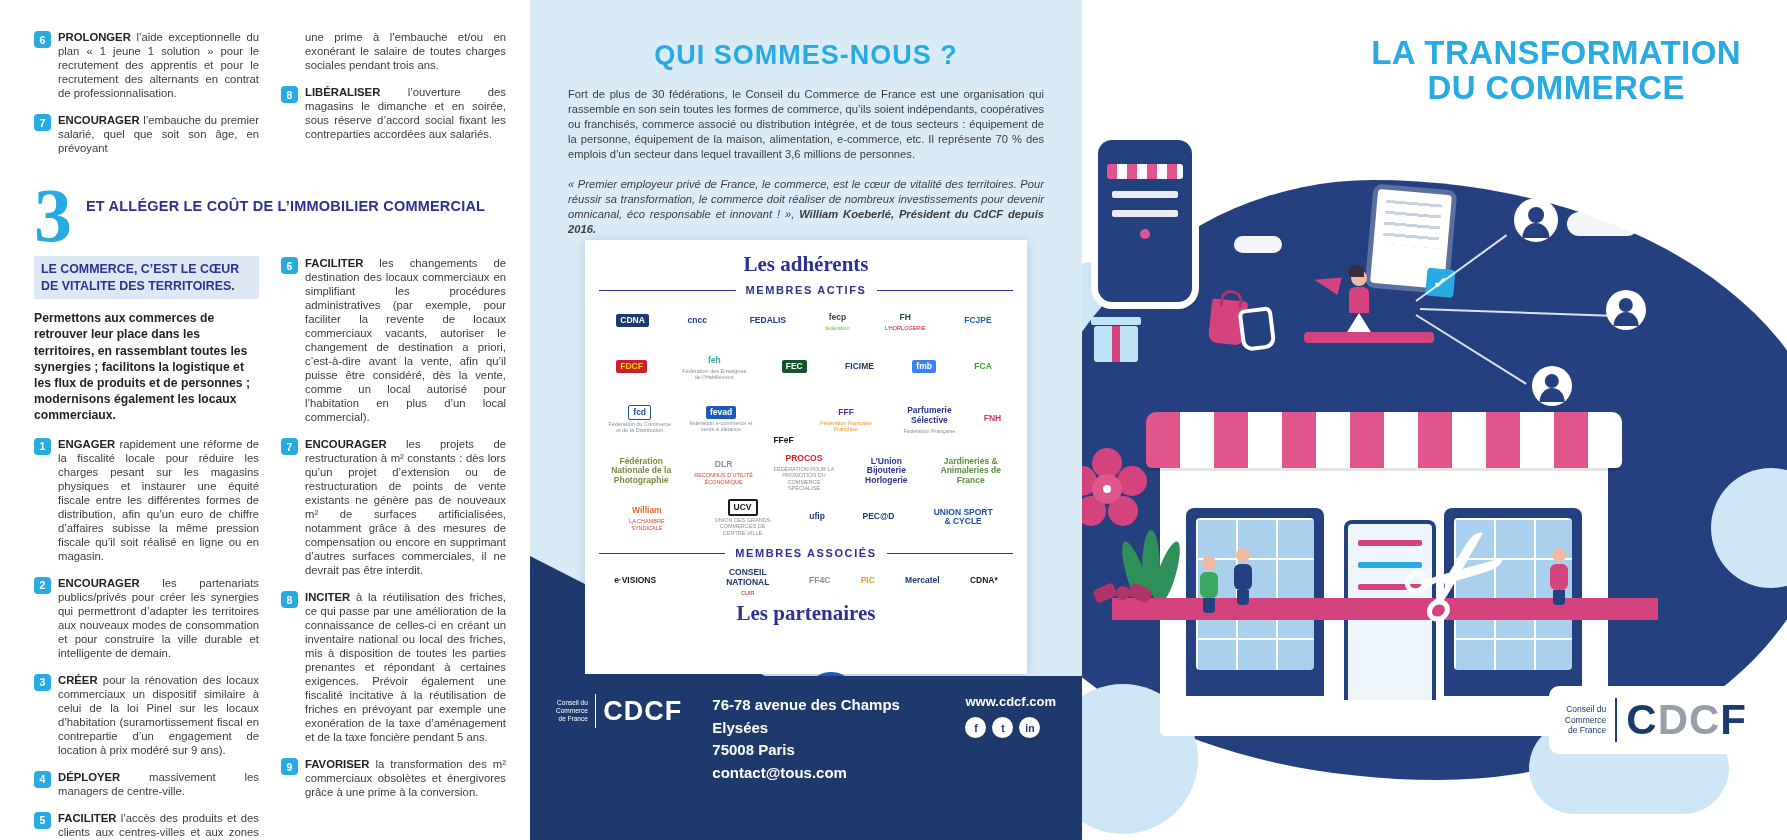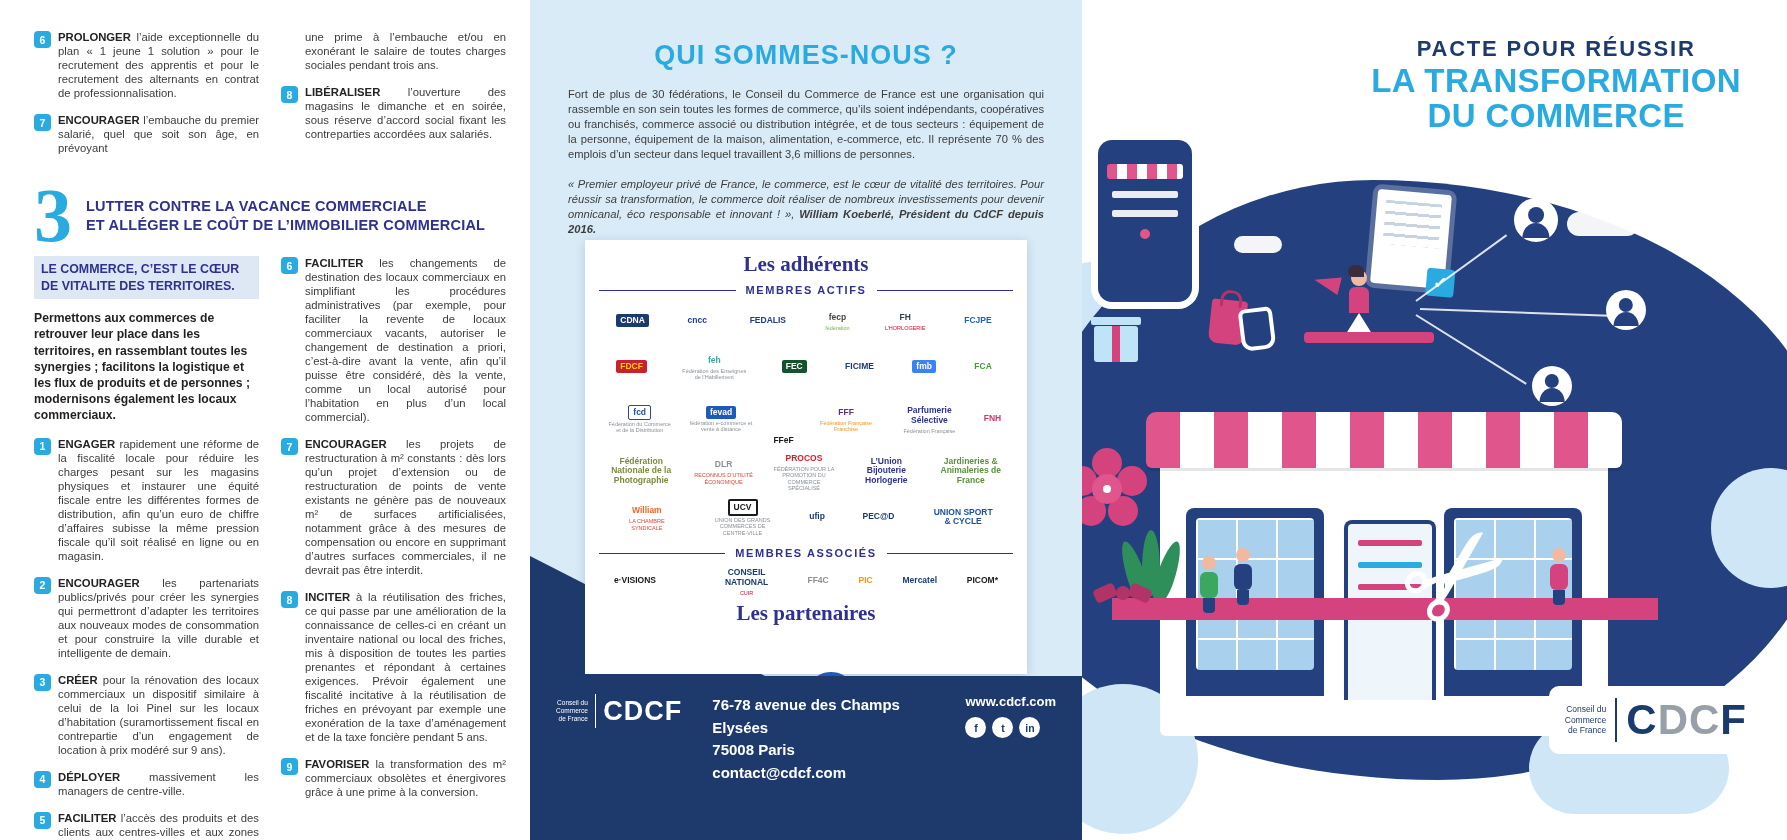--- a/index.html
+++ b/index.html
@@ -180,21 +180,20 @@
             <span class="badge">8</span>
             <p class="ptxt"><b>LIBÉRALISER</b> <span>l’ouverture des magasins le dimanche et en soirée, sous réserve d’accord social fixant les contreparties accordées aux salariés.</span></p>
           </div>
         </div>
     </div>
   </div>
 
   <div class="s3head">
     <div class="s3num">3</div>
     <div class="s3title">
-      <div>LUTTER CONTRE LA VACANCE COMMERCIALE</div>
       <div>ET ALLÉGER LE COÛT DE L’IMMOBILIER COMMERCIAL</div>
     </div>
   </div>
 
   <div class="cols">
     <div class="col">
       <span class="hl">LE COMMERCE, C’EST LE CŒUR DE VITALITE DES TERRITOIRES.</span>
       <p class="intro">Permettons aux commerces de retrouver leur place dans les territoires, en rassemblant toutes les synergies ; facilitons la logistique et les flux de produits et de personnes ; modernisons également les locaux commerciaux.</p>
       <div>
 
@@ -440,21 +439,21 @@
           <span class="lgl" style="color: rgb(247, 148, 29);">PIC</span>
           <span class="lgs"></span>
         </div>
 
         <div class="logo">
           <span class="lgl" style="color: rgb(29, 58, 110);">Mercatel</span>
           <span class="lgs"></span>
         </div>
 
         <div class="logo">
-          <span class="lgl" style="color: rgb(26, 26, 26);">PICOM*</span>
+          <span class="lgl" style="color: rgb(26, 26, 26);">CDNA*</span>
           <span class="lgs"></span>
         </div>
       </div>
 
     <h2 class="serif-title">Les partenaires</h2>
     <div class="prow">
 
         <div class="plogo">
           <span class="picon" style="background-color: rgb(58, 169, 165); width: 13px; height: 13px;"></span>
           <span class="pcol">
@@ -487,39 +486,38 @@
         <div>Conseil du</div>
         <div>Commerce</div>
         <div>de France</div>
       </div>
       <div class="fbrand-bar"></div>
       <div class="fbrand-big">CDCF</div>
     </div>
     <div class="faddr">
       <div>76-78 avenue des Champs Elysées</div>
       <div>75008 Paris</div>
-      <div>contact@cdcf.com</div>
+      <div>contact@tous.com</div>
     </div>
     <div class="fright">
       <div class="fsite">www.cdcf.com</div>
       <div class="socials">
 
           <span class="soc">f</span>
 
           <span class="soc">t</span>
 
           <span class="soc">in</span>
         </div>
     </div>
   </div>
 </div>
 
 <div class="panel-right">
   <div class="r-title">
-    <div class="r-t1">PACTE POUR RÉUSSIR</div>
     <div class="r-t2">LA TRANSFORMATION</div>
     <div class="r-t2">DU COMMERCE</div>
   </div>
 
   <div class="cloud c1"></div>
   <div class="blob"></div>
   <div class="cloud c2"></div>
   <div class="cloud c3"></div>
   <div class="cloud c4"></div>
   <div class="wcloud wc1"></div>

